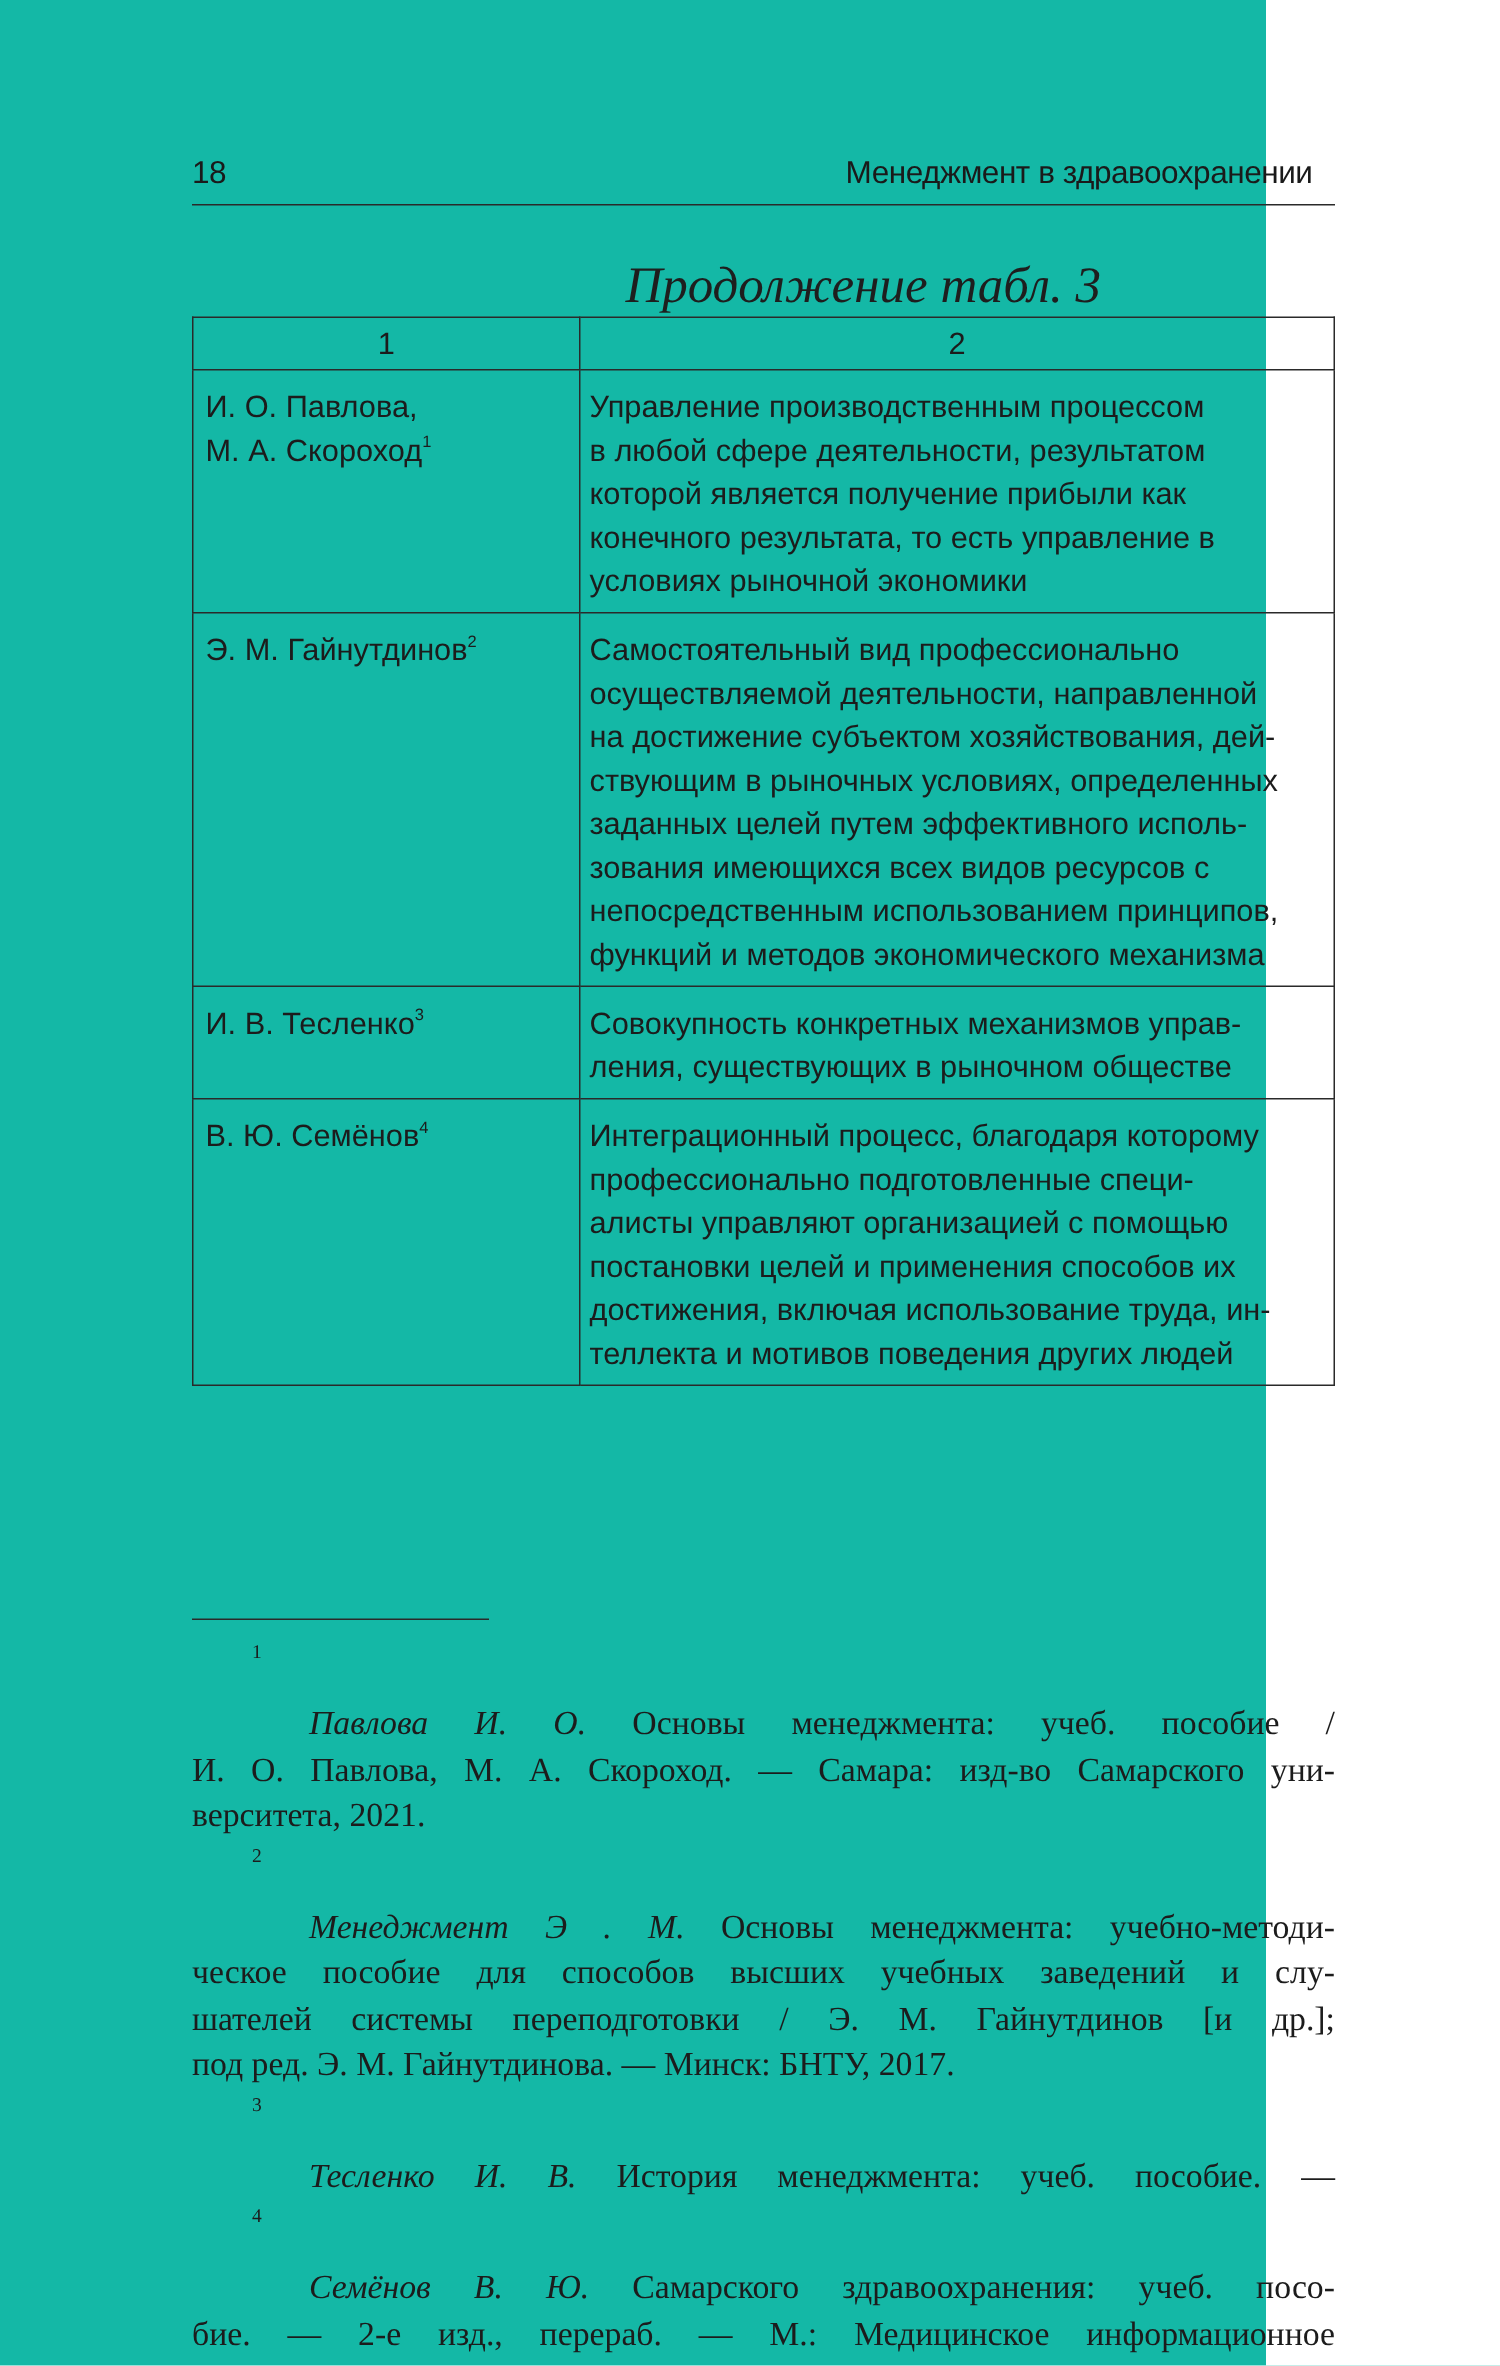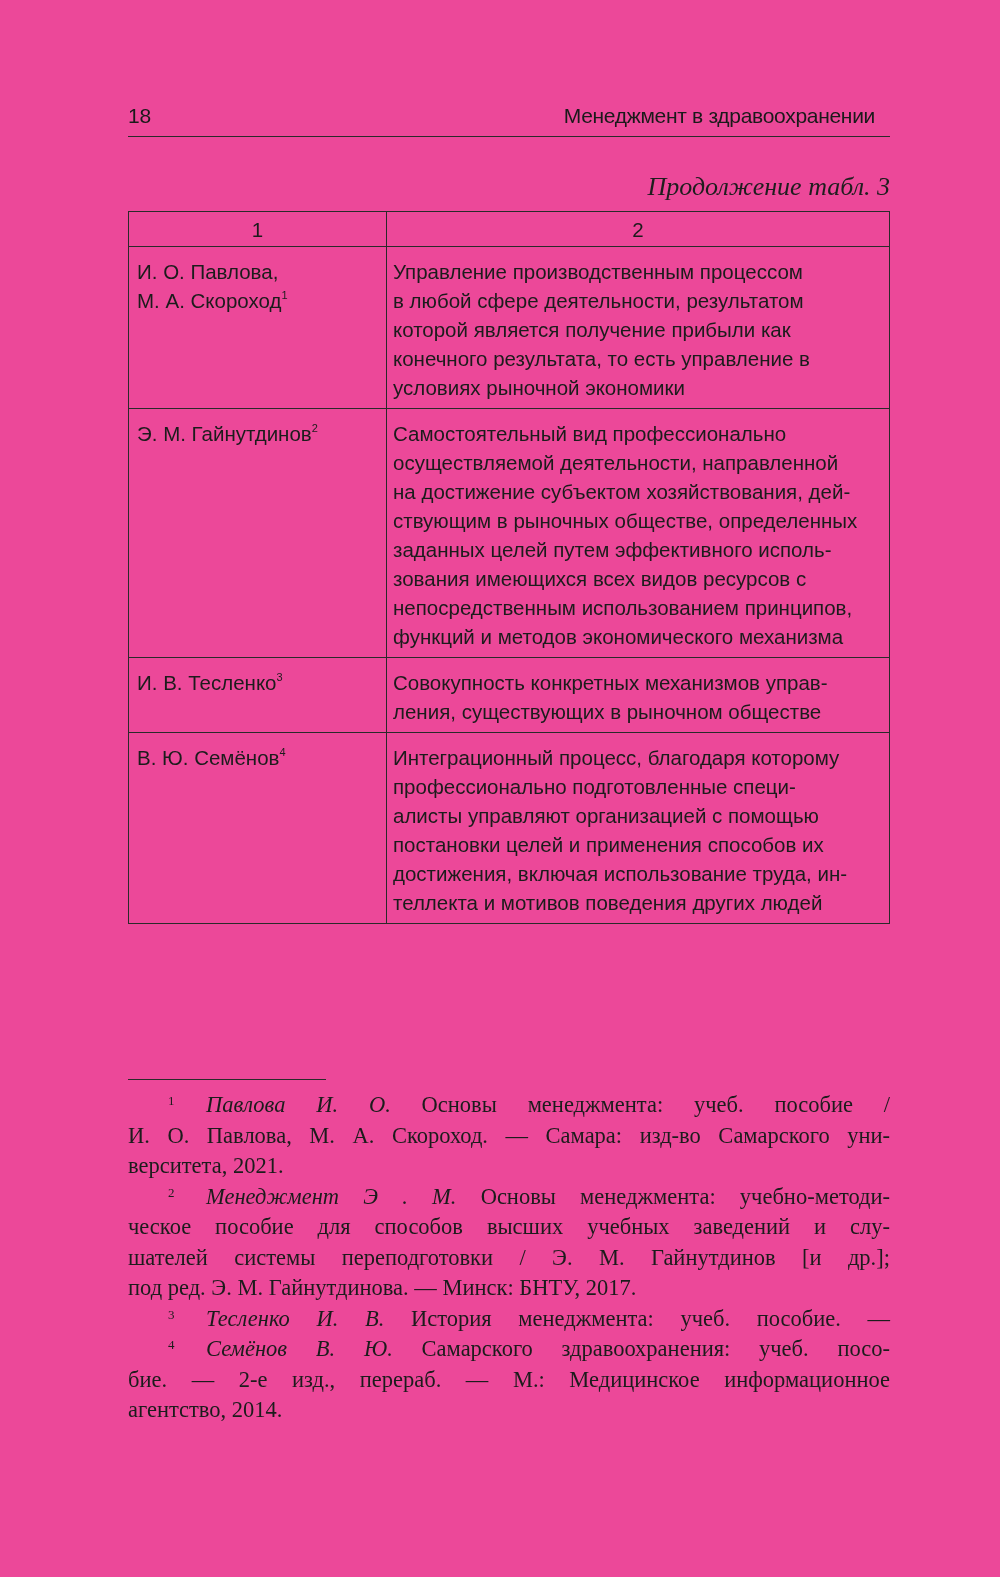--- a/index.html
+++ b/index.html
@@ -1,44 +1,44 @@
 <!DOCTYPE html>
 <html><head>
 <meta charset="utf-8">
 <style>
   html, body { margin: 0; padding: 0; background: #ffffff; }
   body { width: 1000px; height: 1577px; position: relative; overflow: hidden; color: #1a1a1a; }
-  .page { position: absolute; left: 0; top: 0; width: 1000px; height: 1577px; background: #ec4899; }
+  .page { position: absolute; left: 0; top: 0; width: 844px; height: 1577px; background: #14b8a6; }
 
   .running-head { position: absolute; left: 128px; top: 98px; width: 762px; height: 34px;
     font-family: "Liberation Sans", sans-serif; font-size: 21px; letter-spacing: -0.3px; }
   .running-head .pnum { position: absolute; left: 0; top: 6px; }
   .running-head .rtitle { position: absolute; right: 15px; top: 6px; }
   .head-rule { position: absolute; left: 128px; top: 136px; width: 762px; height: 0; border-top: 1.5px solid #2a2a2a; }
 
   .continuation { position: absolute; right: 110px; top: 172px; font-family: "Liberation Serif", serif;
-    font-style: italic; font-size: 26px; color: #1e1e1e; }
+    font-style: italic; font-size: 34px; color: #1e1e1e; }
 
   table.deftable { position: absolute; left: 128px; top: 211px; width: 762px; border-collapse: collapse;
     font-family: "Liberation Sans", sans-serif; font-size: 20.5px; line-height: 29px; color: #1c1c1c; }
   table.deftable td { border: 1.5px solid #2a2a2a; vertical-align: top; padding: 0; }
   table.deftable td.c1 { width: 241px; padding: 10px 8px 6px 8px; }
   table.deftable td.c2 { padding: 10px 6px 6px 6px; }
   table.deftable tr.hdr td { text-align: center; padding: 4px 0 2px 0; height: 28px; line-height: 28px; }
   .ln { display: block; white-space: nowrap; }
   sup.fn { font-size: 11px; vertical-align: 9px; line-height: 0; }
 
   .fn-rule { position: absolute; left: 128px; top: 1079px; width: 198px; border-top: 1.5px solid #2a2a2a; }
   .footnotes { position: absolute; left: 128px; top: 1090px; width: 762px;
     font-family: "Liberation Serif", serif; font-size: 22.5px; line-height: 30.5px; color: #1c1c1c; }
   .footnote .l { display: block; white-space: nowrap; text-align: justify; text-align-last: justify; }
   .footnote .l.last { text-align-last: left; }
   .footnote .l.first { padding-left: 40px; position: relative; }
   .footnote .marker { position: absolute; left: 40px; top: 4px; font-size: 13px; line-height: 13px; }
-  .footnote .first .txt { padding-left: 38px; display: inline-block; width: calc(100% - 38px); text-align: justify; text-align-last: justify; }
+  .footnote .first .txt { padding-left: 38px; display: inline-block; width: calc(100% - 38px); text-align: justify; text-align-last: justify; margin-top: 44px; }
   .footnote .author { font-style: italic; }
 </style>
 </head>
 <body>
 
 <div class="page">
 
   <div class="running-head">
     <span class="pnum">18</span>
     <span class="rtitle">Менеджмент в здравоохранении</span>
@@ -69,21 +69,21 @@
     </tr>
 
     <tr>
       <td class="c1">
         <span class="ln"><span>Э. М. Гайнутдинов</span><sup class="fn">2</sup></span>
       </td>
       <td class="c2">
         <span class="ln">Самостоятельный вид профессионально</span>
         <span class="ln">осуществляемой деятельности, направленной</span>
         <span class="ln">на достижение субъектом хозяйствования, дей-</span>
-        <span class="ln">ствующим в рыночных обществе, определенных</span>
+        <span class="ln">ствующим в рыночных условиях, определенных</span>
         <span class="ln">заданных целей путем эффективного исполь-</span>
         <span class="ln">зования имеющихся всех видов ресурсов с</span>
         <span class="ln">непосредственным использованием принципов,</span>
         <span class="ln">функций и методов экономического механизма</span>
       </td>
     </tr>
 
     <tr>
       <td class="c1">
         <span class="ln"><span>И. В. Тесленко</span><sup class="fn">3</sup></span>

